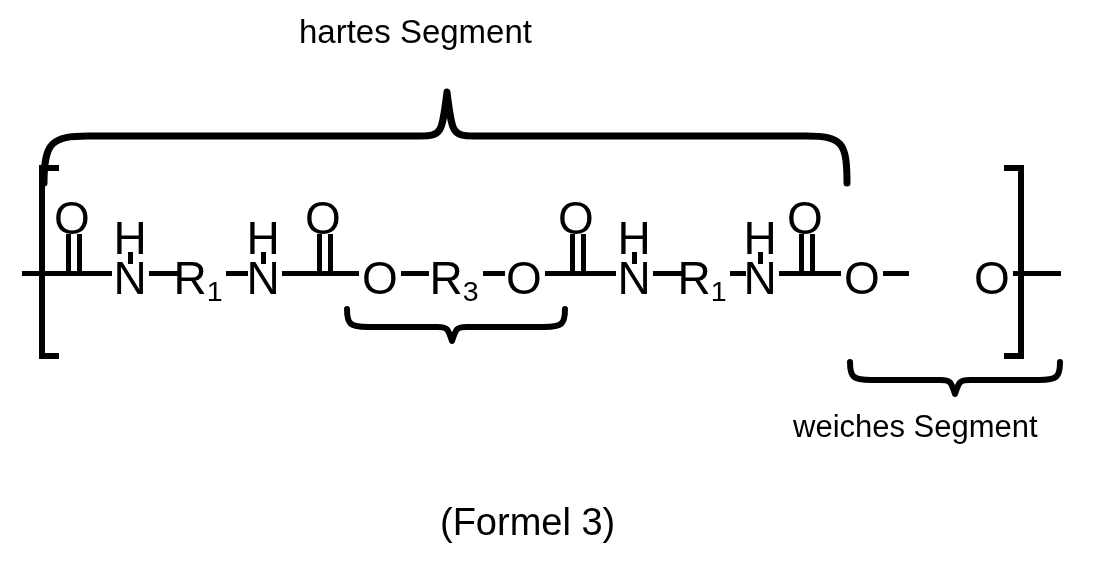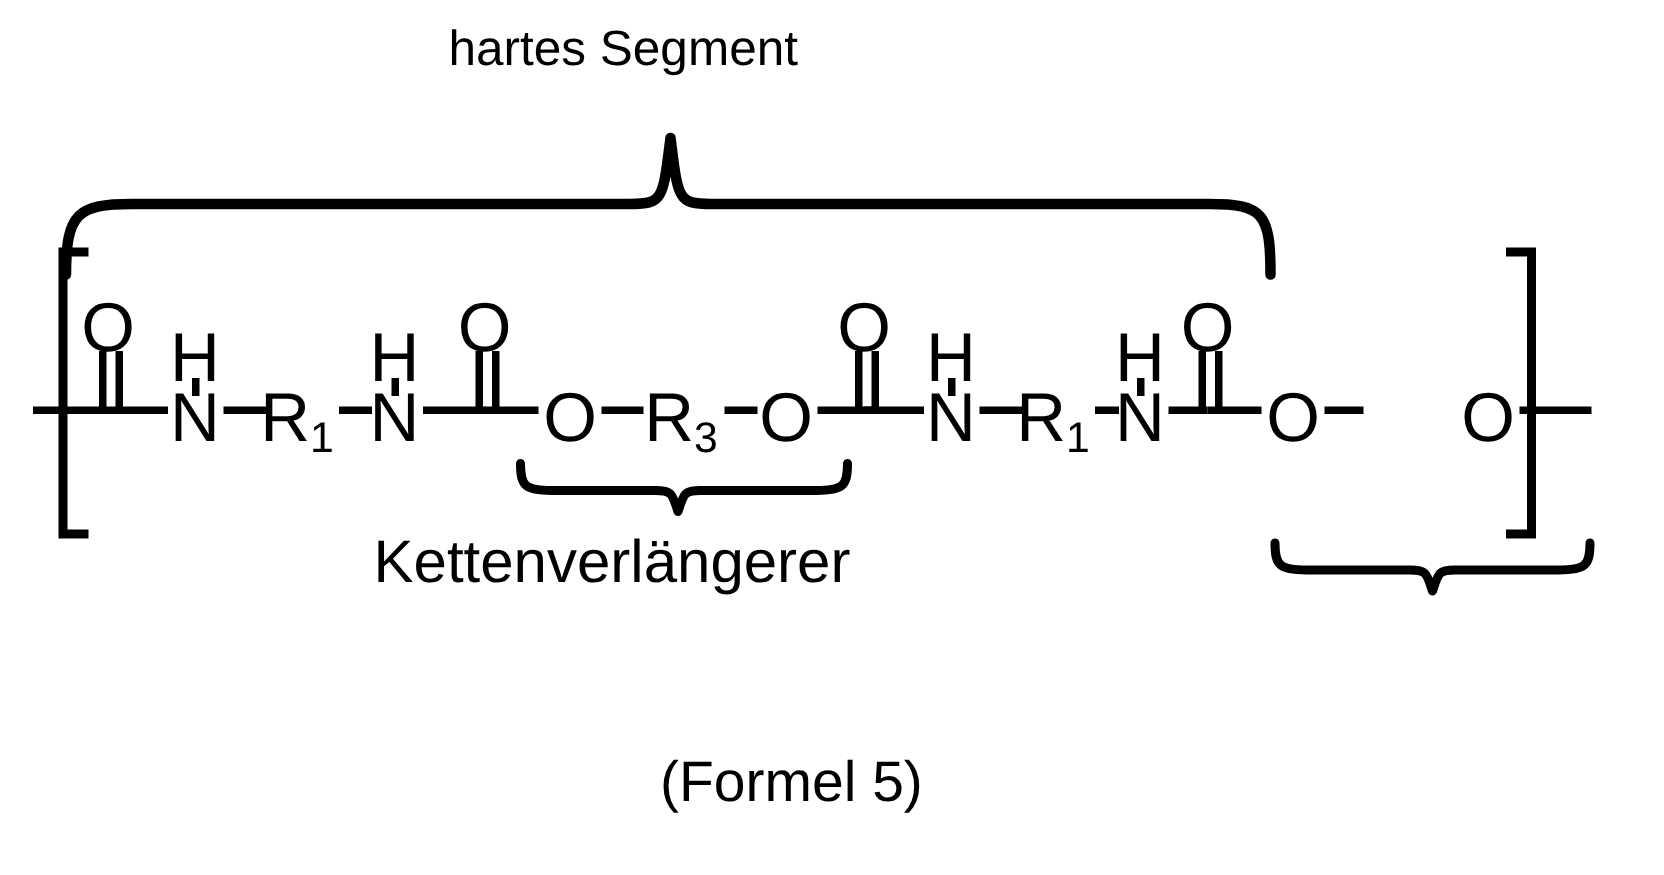--- a/index.html
+++ b/index.html
@@ -68,24 +68,24 @@
     pointer-events: none;
   }
 </style>
 </head>
 <body>
 
 <div id="canvas">
 
   <div class="lbl lbl-hard">hartes Segment</div>
 
-  <div class="lbl lbl-chain">Kettenverlängerer</div>
 
+  <div class="lbl lbl-soft">weiches Segment</div>
 
-  <div class="lbl lbl-formula">(Formel 5)</div>
+  <div class="lbl lbl-formula">(Formel 3)</div>
 
   <svg class="overlay" viewBox="0 0 1109 583">
 
     <g fill="none" stroke="#000" stroke-width="7" stroke-linecap="round" stroke-linejoin="round">
       <path d="M 44 183
                C 44 142, 52 136, 88 136
                L 420 136
                C 442 136, 442 133, 447 92
                C 452 133, 452 136, 474 136
                L 806 136

